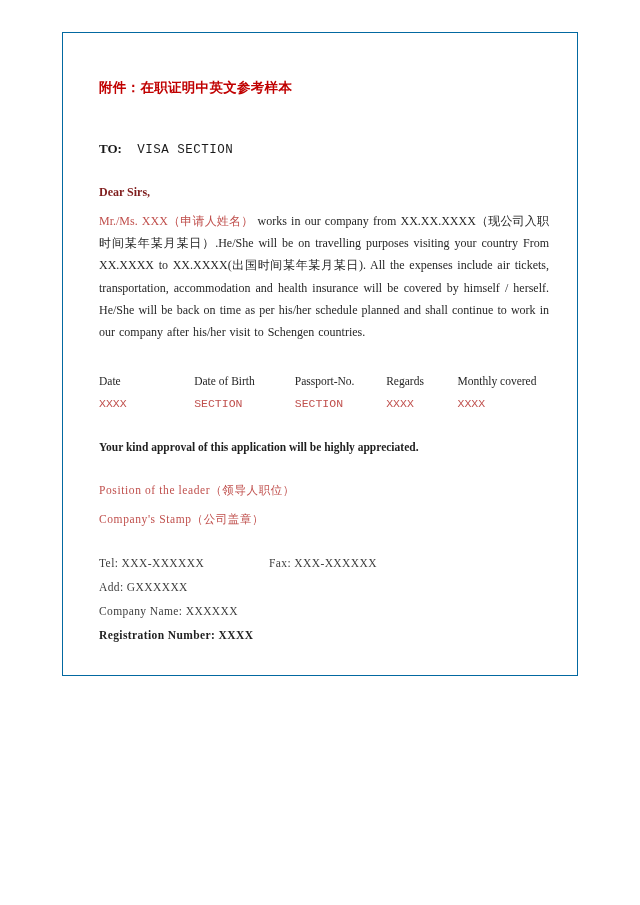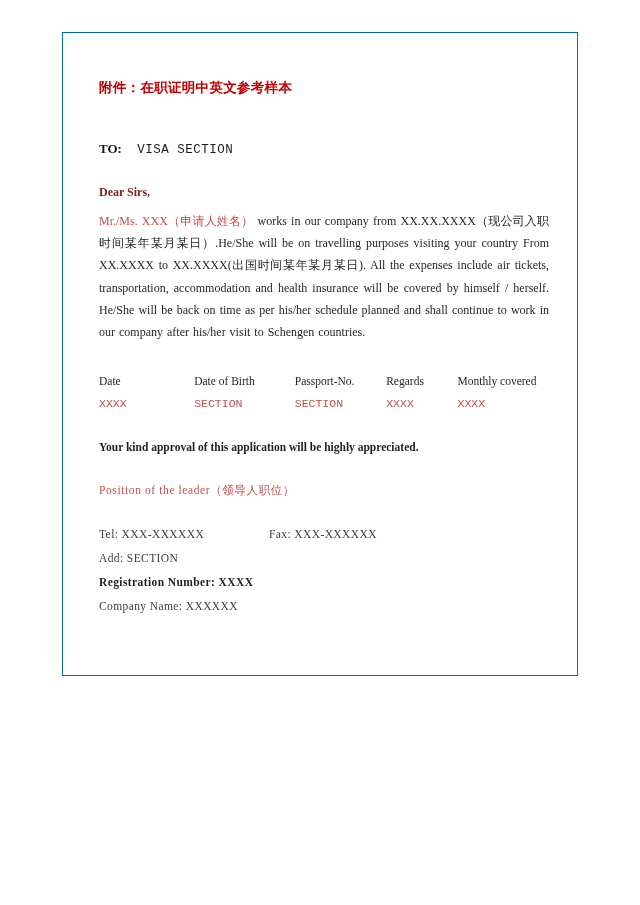--- a/index.html
+++ b/index.html
@@ -170,25 +170,26 @@
         <div class="t-c2">SECTION</div>
         <div class="t-c3">XXXX</div>
         <div class="t-c4">XXXX</div>
       </div>
     </div>
 
     <div class="approval">Your kind approval of this application will be highly appreciated.</div>
 
 
     <div class="sig-line">Position of the leader（领导人职位）</div>
+    <div class="sig-line">Company's Stamp（公司盖章）</div>
 
     <div class="spacer-sm"></div>
 
     <div class="contact-row">
       <div class="c-left">Tel: XXX-XXXXXX</div>
       <div>Fax: XXX-XXXXXX</div>
     </div>
-    <div class="contact-line">Add: SECTION</div>
+    <div class="contact-line">Add: GXXXXXX</div>
+    <div class="contact-line">Company Name: XXXXXX</div>
     <div class="contact-line last">Registration Number: XXXX</div>
-    <div class="contact-line">Company Name: XXXXXX</div>
 
   </div>
 </div>
 
 </body></html>

